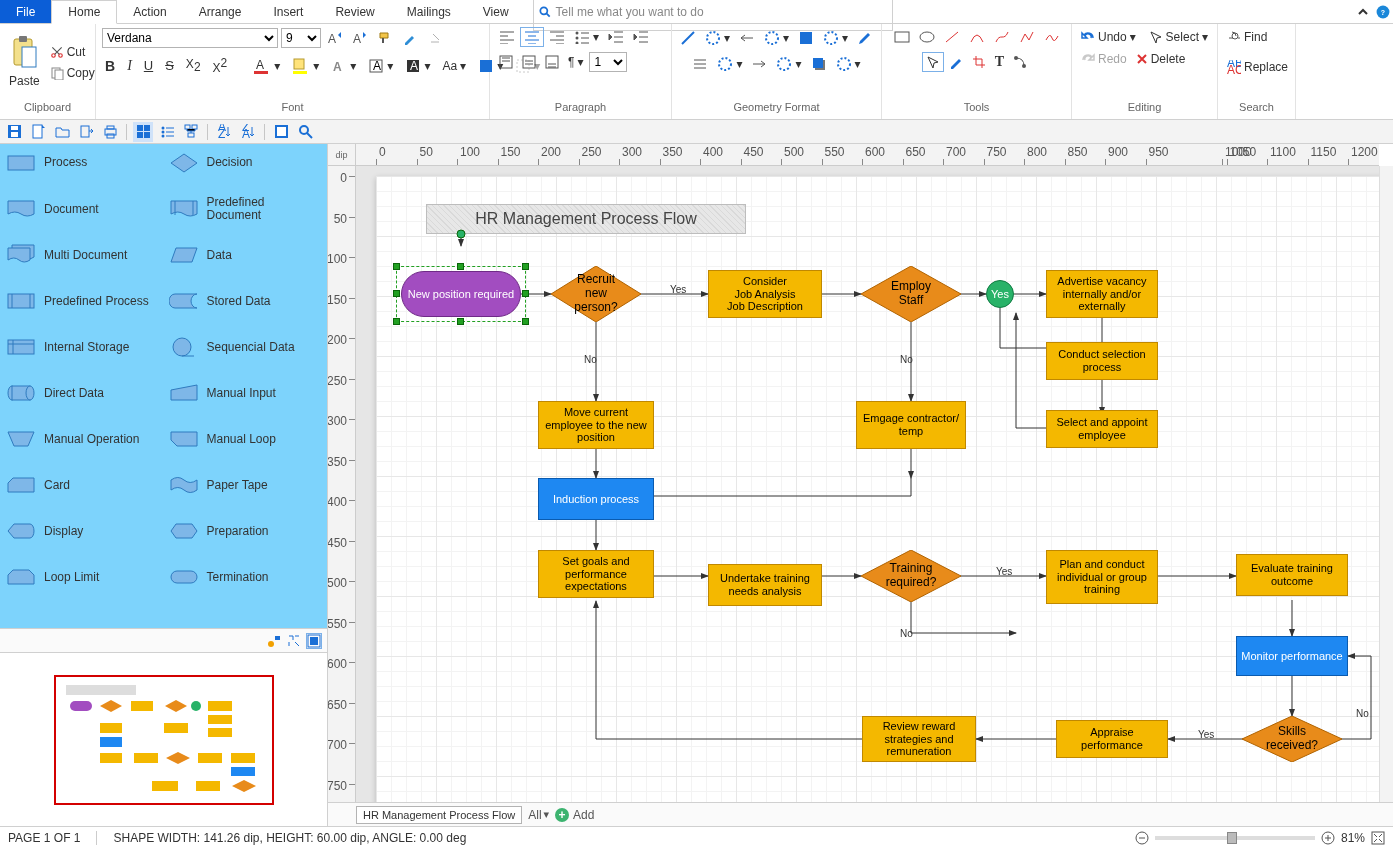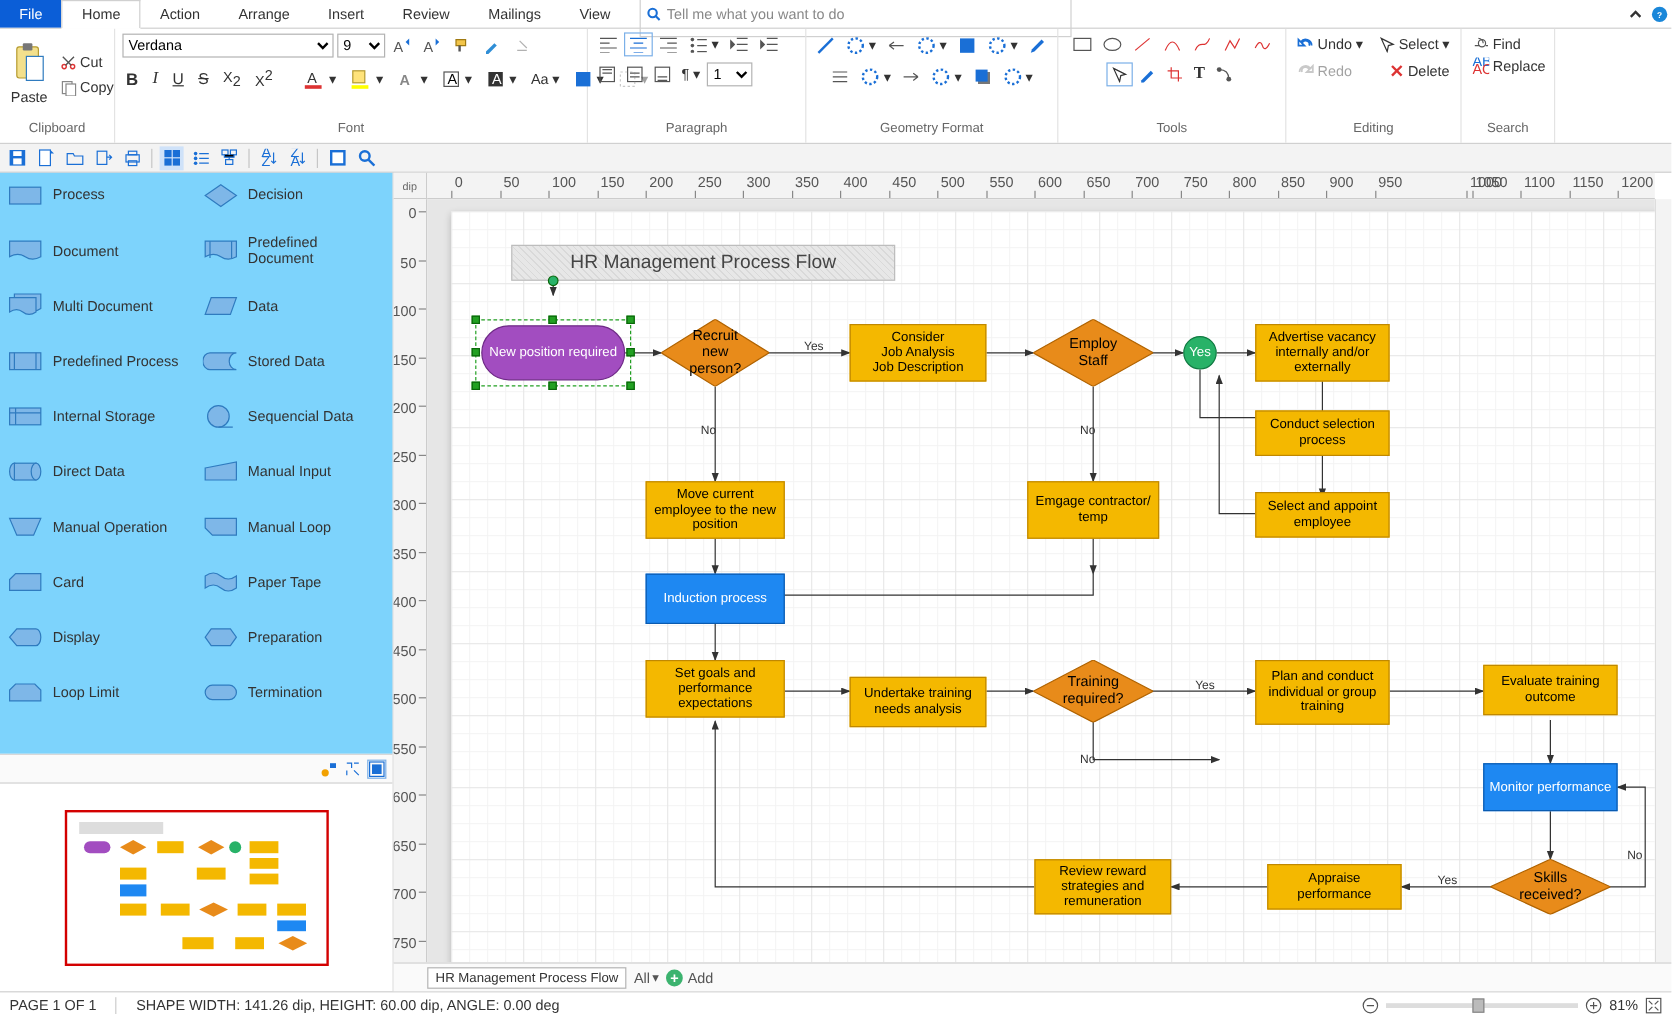--- a/index.html
+++ b/index.html
@@ -430,40 +430,40 @@
   <div class="group" style="width:146px">
     <div class="body" style="flex-direction:column;gap:4px;align-items:stretch">
       <div class="row" style="justify-content:space-between">
         <div class="btn"><svg width="14" height="14">
               <path d="M12 8a5 5 0 00-9-3L1 3v5h5L4 6a3 3 0 016 2" fill="none" stroke="#1a6fd6" stroke-width="1.5"></path>
             </svg><span>Undo</span>▾</div>
         <div class="btn"><svg width="14" height="14">
               <path d="M2 2l10 5-4 1-1 5z" fill="#fff" stroke="#333"></path>
             </svg><span>Select</span>▾</div>
       </div>
-      <div class="row" style="justify-content:space-between">
+      <div class="row" style="justify-content:flex-start">
         <div class="btn dis">
             <svg width="14" height="14">
               <path d="M2 8a5 5 0 019-3l2-2v5H8l2-2a3 3 0 00-6 2" fill="none" stroke="#888" stroke-width="1.5"></path>
             </svg>
             <span>Redo</span>
           </div>
         <div class="btn">
             <svg width="12" height="12">
               <path d="M2 2l8 8M10 2l-8 8" stroke="#d33" stroke-width="2"></path>
             </svg>
             <span>Delete</span>
           </div>
       </div>
     </div>
     <div class="label">Editing</div>
   </div>
 
   <div class="group" style="width:78px">
-    <div class="body" style="flex-direction:column;gap:0;align-items:flex-start">
+    <div class="body" style="flex-direction:column;gap:12px;align-items:flex-start">
       <div class="btn">
           <svg width="14" height="14">
             <path d="M5 2a4 4 0 014 4M2 8h4m5 0h2" stroke="#555" fill="none"></path>
             <circle cx="8" cy="6" r="3" fill="none" stroke="#555"></circle>
           </svg>
           <span>Find</span>
         </div>
       <div class="btn">
           <svg width="14" height="14">
             <text x="0" y="7" font-size="7" fill="#1a6fd6">AB</text>

